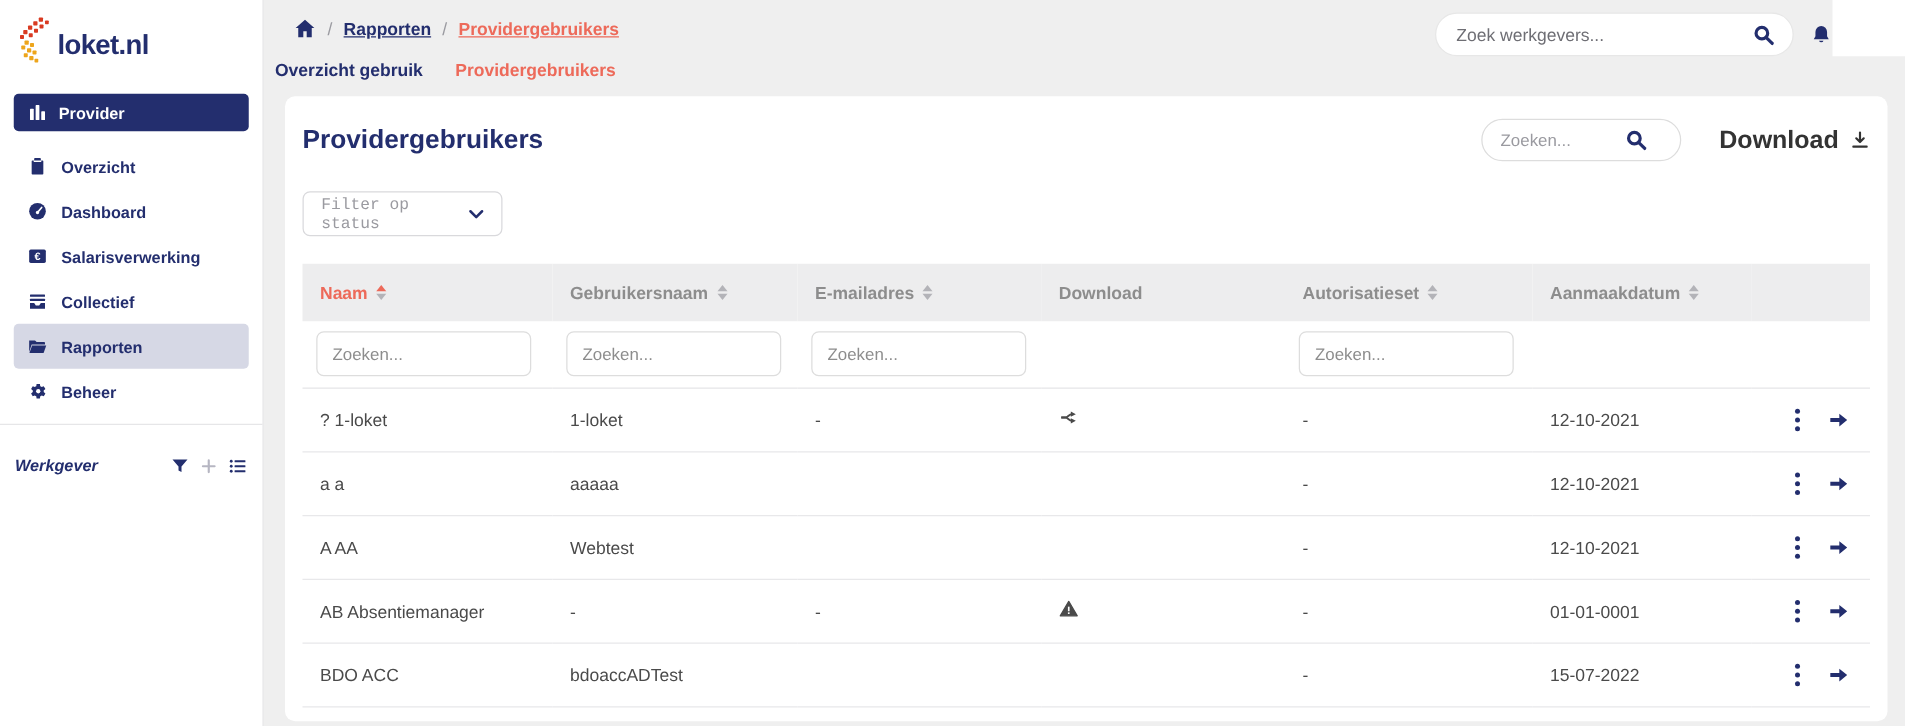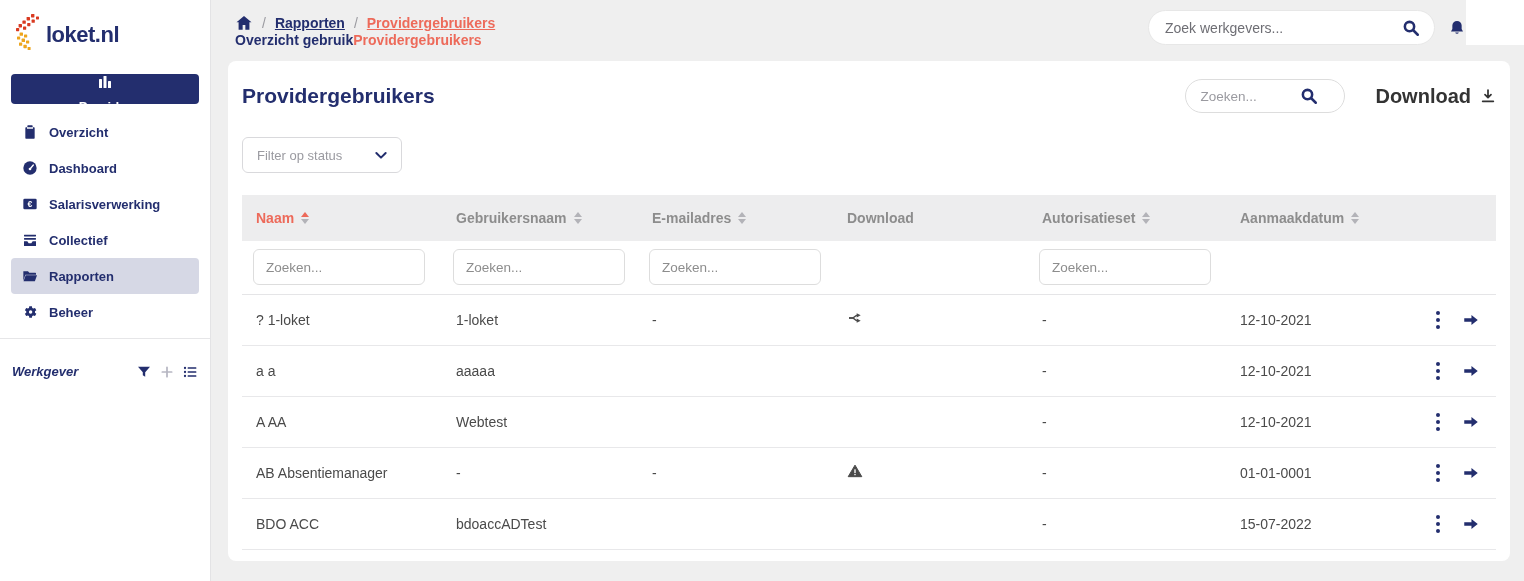--- a/index.html
+++ b/index.html
@@ -3,21 +3,21 @@
 <meta charset="utf-8">
 <style>
   * { box-sizing: border-box; margin: 0; padding: 0; }
   html,body { width:1524px; height:581px; overflow:hidden; }
   body { font-family:"Liberation Sans", sans-serif; background:#efefef; display:flex; }
 
   
   .sidebar { width:211px; min-width:211px; background:#fff; border-right:1px solid #e3e3e5; height:581px; }
   .logo-wrap { display:flex; align-items:center; gap:4px; padding:12px 10px 12px 12px; }
   .logo-text { font-size:22px; font-weight:800; color:#232e6e; letter-spacing:-0.5px; }
-  .provider-btn { margin:4px 11px 0; height:30px; background:#232e6e; border-radius:4px; display:flex; align-items:center; gap:9px; padding:0 11px; cursor:pointer;flex-direction:column; }
+  .provider-btn { margin:4px 11px 0; height:30px; background:#232e6e; border-radius:4px; display:flex; align-items:center; gap:9px; padding:0 11px; cursor:pointer; }
   .provider-btn span.lbl { color:#fff; font-size:13px; font-weight:700; }
   .nav { margin-top:10px; }
   .nav-item { margin:0 11px; height:36px; display:flex; align-items:center; gap:11px; padding:0 11px; border-radius:4px; cursor:pointer; color:#232e6e; }
   .nav-item .lbl { font-size:13px; font-weight:600; color:#232e6e; }
   .nav-item.active { background:#d6d8e5; }
   .nav-item.active .lbl { font-weight:700; }
   .icon16 { width:16px; height:16px; display:inline-flex; }
   .icon18 { width:18px; height:18px; display:inline-flex; }
   .side-divider { border-top:1px solid #e6e6e8; margin-top:8px; }
   .inrichting { margin:9px 10px 0; background:#ececf0; border-radius:6px; height:33px; display:flex; align-items:center; gap:9px; padding:0 11px; cursor:pointer; }
@@ -33,36 +33,36 @@
   .crumb-sep { color:#9a9aa0; margin:0 9px; font-size:14px; }
   .crumb-link { font-size:14px; font-weight:700; text-decoration:underline; cursor:pointer; }
   .crumb-link.navy { color:#232e6e; }
   .crumb-link.salmon { color:#ed6a5a; }
   .topbar-right { position:absolute; top:10px; right:58px; display:flex; align-items:center; }
   .search-pill { width:287px; height:35px; background:#fff; border-radius:18px; display:flex; align-items:center; padding:0 14px 0 16px; border:1px solid #e7e7e7; }
   .search-pill input { border:none; outline:none; flex:1; font-size:14px; font-family:inherit; color:#444; background:transparent; }
   .search-pill input::placeholder { color:#6e6e74; }
   .bell-wrap { margin-left:13px; cursor:pointer; }
   .user-panel { position:absolute; top:0; right:0; width:58px; height:45px; background:#fff; }
-  .tabs { display:flex; padding-left:24px; }
+  .tabs { display:flex; gap:26px; padding-left:9px; margin-top:16px; }
   .tab { font-size:14px; font-weight:700; cursor:pointer; }
   .tab.inactive { color:#232e6e; }
   .tab.active { color:#ed6a5a; }
 
   
   .card { margin:13px 14px 0 17px; background:#fff; border-radius:8px; height:500px; overflow:hidden; }
   .card-head { display:flex; align-items:center; padding:18px 14px 0; }
   .page-title { font-size:21px; font-weight:700; color:#232e6e; }
   .card-head .spacer { flex:1; }
   .small-search { width:160px; height:34px; border:1px solid #ddd; border-radius:17px; display:flex; align-items:center; padding:0 12px 0 14px; background:#fff; }
   .small-search input { border:none; outline:none; width:100px; font-size:13.5px; font-family:inherit; color:#444; }
   .small-search input::placeholder { color:#9a9aa0; }
   .download-btn { margin-left:30px; display:flex; align-items:center; gap:9px; cursor:pointer; font-size:20px; font-weight:700; color:#333; }
   .status-filter { margin:24px 0 0 14px; width:160px; height:36px; border:1px solid #d9d9dc; border-radius:6px; display:flex; align-items:center; padding:0 12px 0 14px; cursor:pointer; background:#fff; }
-  .status-filter .lbl { font-size:13px; color:#9a9aa0; }
+  .status-filter .lbl { font-size:13px; color:#9a9aa0;font-family:Liberation Mono, monospace; }
   .status-filter .chev { margin-left:auto; }
 
   
   .table-wrap { margin-top:22px; padding:0 14px; }
   table { width:100%; border-collapse:collapse; table-layout:fixed; }
   col.c1{width:200px} col.c2{width:196px} col.c3{width:195px} col.c4{width:195px} col.c5{width:198px} col.c6{width:175px} col.c7{width:auto}
   thead th { background:#ededee; height:46px; text-align:left; font-size:14px; font-weight:700; color:#8d8d8d; padding-left:14px; cursor:pointer; }
   th .th-inner { display:inline-flex; align-items:center; gap:7px; }
   th.sorted { color:#ed6a5a; }
   .sort { display:inline-flex; flex-direction:column; gap:2px; }

